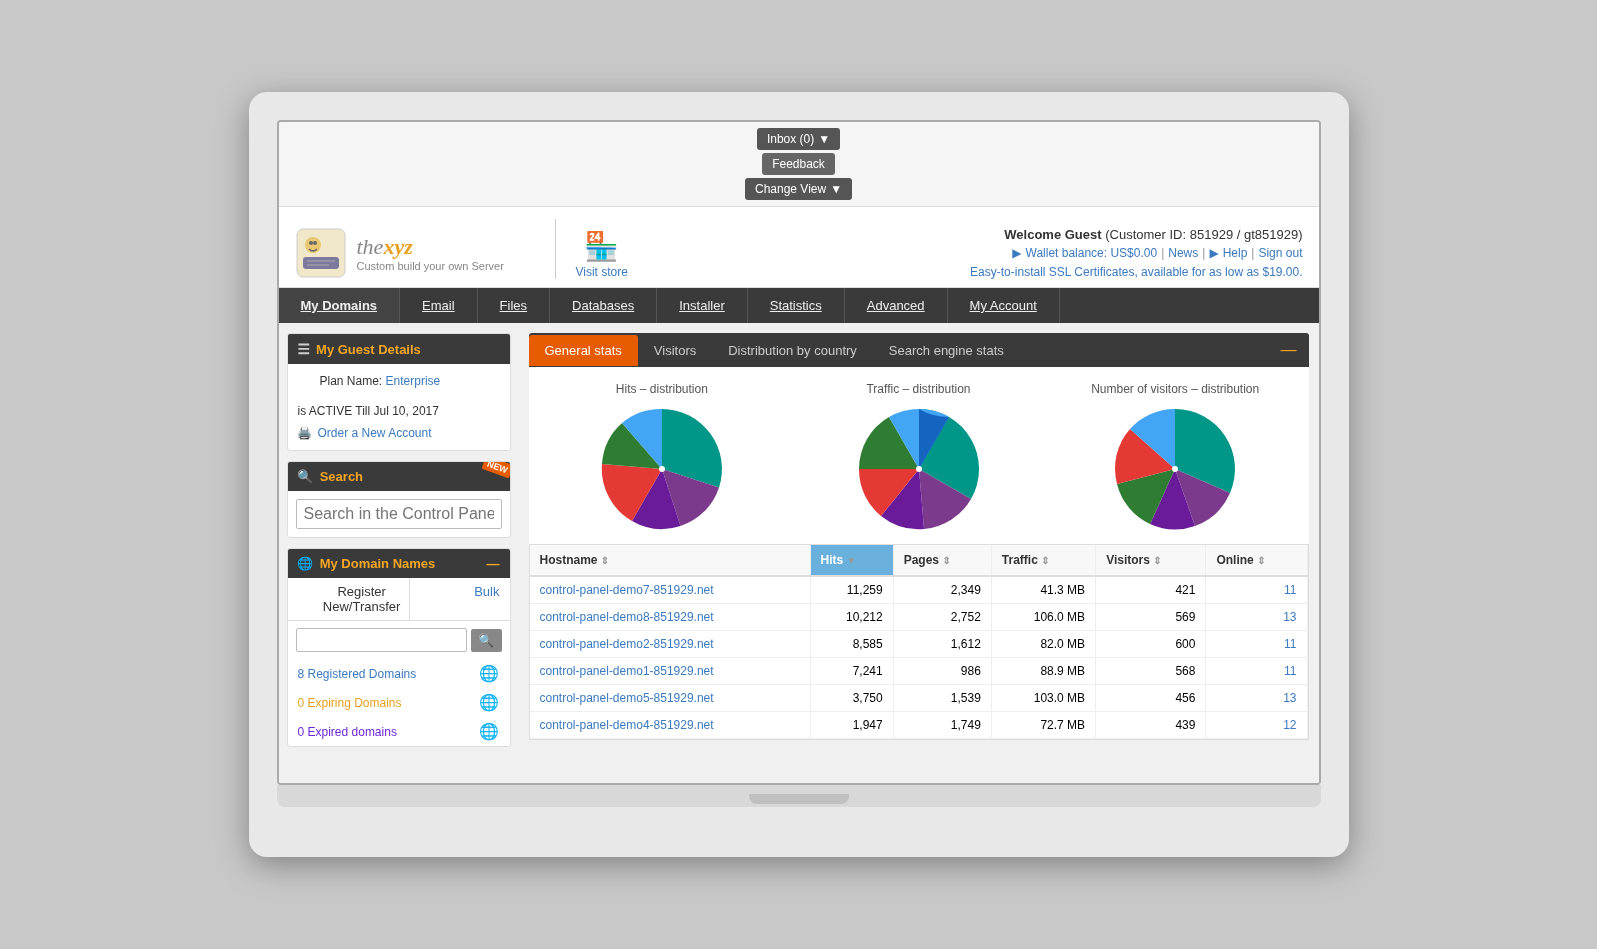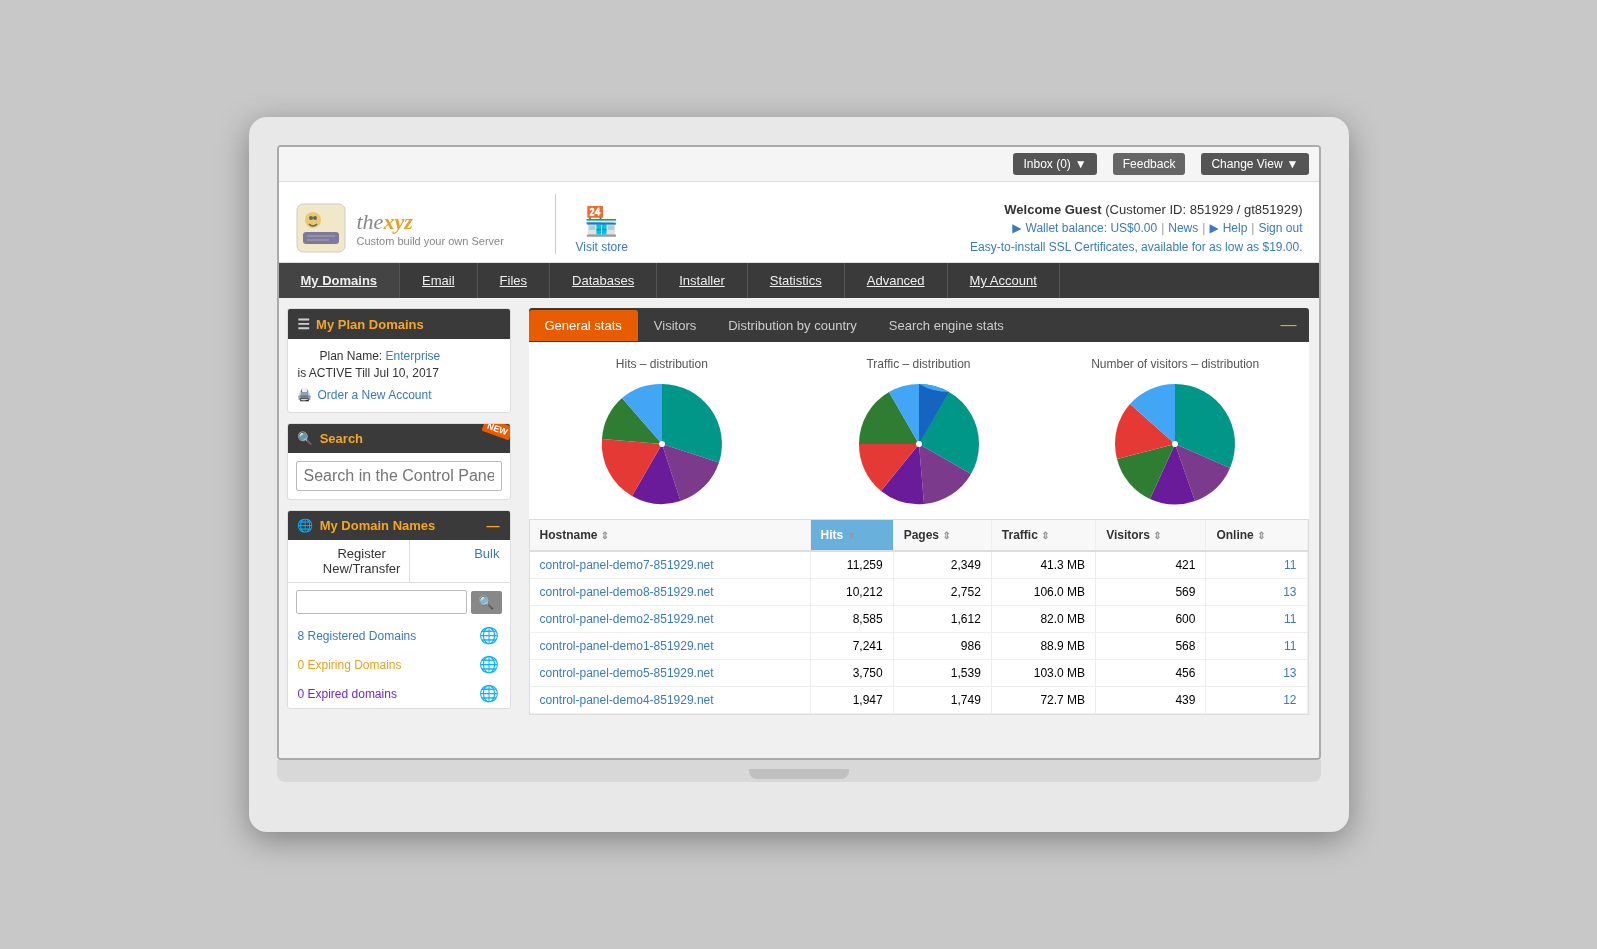--- a/index.html
+++ b/index.html
@@ -25,22 +25,23 @@
       overflow: hidden;
       border: 2px solid #aaa;
     }
     
     .top-bar {
       background: #f5f5f5;
       display: flex;
       justify-content: flex-end;
       align-items: center;
       padding: 6px 10px;
-      gap: 16px;
+      gap: 3px;
       border-bottom: 1px solid #ddd;
+      flex-direction: column;
     }
     .top-bar-btn {
       background: #555;
       color: #fff;
       border: none;
       border-radius: 3px;
       padding: 4px 10px;
       font-size: 12px;
       cursor: pointer;
       display: flex;
@@ -174,21 +175,21 @@
       display: flex;
       align-items: center;
       gap: 6px;
     }
     .sidebar-section-header .icon { color: #ccc; font-size: 14px; }
     .sidebar-section-body {
       padding: 10px;
       font-size: 12px;
       color: #333;
     }
-    .plan-name { margin-bottom: 3px; padding-left: 22px; }
+    .plan-name { margin-bottom: 16px; padding-left: 22px; }
     .plan-name a { color: #3a7abf; text-decoration: none; }
     .plan-active { color: #333; margin-bottom: 8px; }
     .order-new-btn {
       display: flex;
       align-items: center;
       gap: 5px;
       color: #3a7abf;
       cursor: pointer;
       text-decoration: none;
       font-size: 12px;
@@ -500,21 +501,21 @@
       </div>
     </nav>
 
     <div class="content">
 
       <div class="sidebar">
 
         <div class="sidebar-section">
           <div class="sidebar-section-header">
             <span class="icon">☰</span>
-            <span>My Plan Domains</span>
+            <span>My Guest Details</span>
           </div>
           <div class="sidebar-section-body">
             <div class="plan-name">
               <span>Plan Name:</span>
               <a href="#">Enterprise</a>
             </div>
             <div class="plan-active">is ACTIVE Till Jul 10, 2017</div>
             <a href="#" class="order-new-btn">
               <span>🖨️</span>
               <span>Order a New Account</span>

